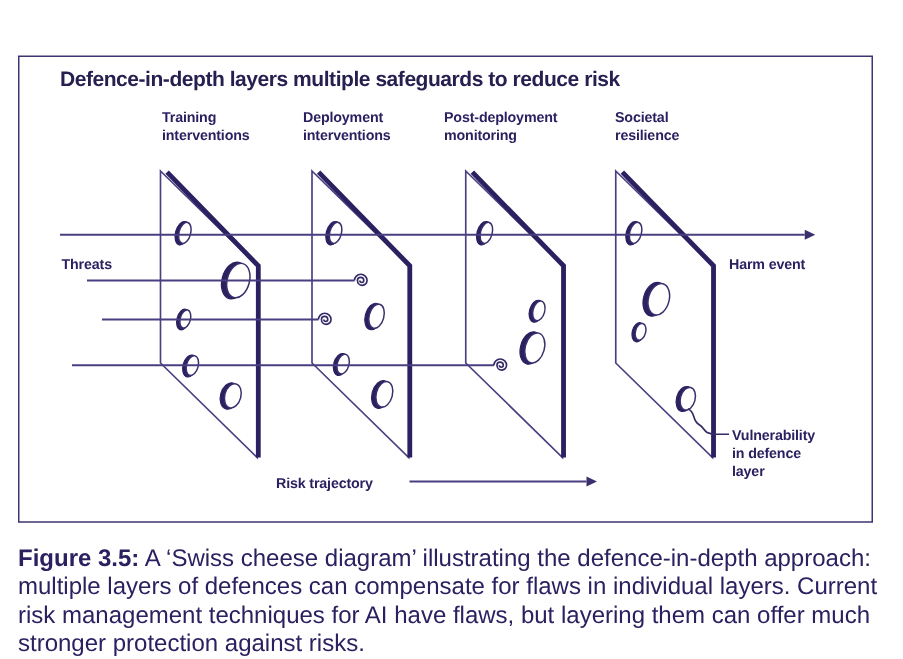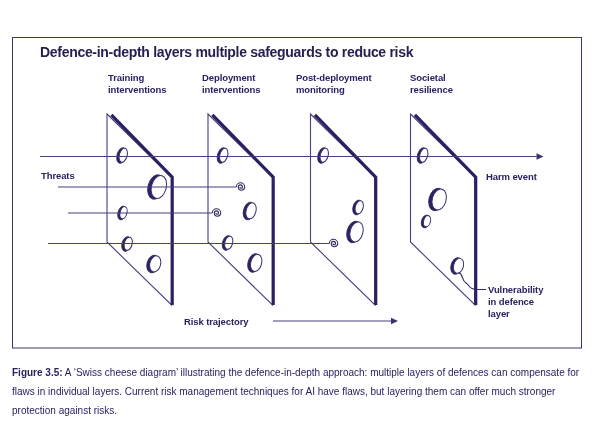--- a/index.html
+++ b/index.html
@@ -9,21 +9,21 @@
   .t-col{font-size:9.5px;font-weight:700;letter-spacing:-0.1px;}
   .t-small{font-size:9.5px;font-weight:700;letter-spacing:-0.1px;}
   .face{fill:#ffffff;stroke:#4a3d80;stroke-width:1.1;}
   .thick{fill:none;stroke:#2b2160;stroke-width:3.2;stroke-linejoin:miter;stroke-linecap:butt;}
   .tline{fill:none;stroke:#4a3d80;stroke-width:1.2;}
   .spiral{fill:none;stroke:#342a66;stroke-width:1.1;}
   .hd{fill:#2b2160;stroke:#2b2160;stroke-width:0.8;}
   .hw{fill:#ffffff;stroke:#3a2f6d;stroke-width:1;}
   .ah{fill:#3b2f6e;stroke:none;}
   .squig{fill:none;stroke:#342a66;stroke-width:1.1;}
-  #caption{position:absolute;left:12px;top:363px;width:582px;font-size:10px;line-height:19px;color:#2b2160;}
+  #caption{position:absolute;left:12px;top:363px;width:582px;font-size:16px;line-height:19px;color:#2b2160;}
   #caption .b{font-weight:700;}
   #caption .src{display:block;}
   #caption .it{font-style:italic;}
 </style>
 </head>
 <body>
 
 
 
 <svg width="602" height="363" viewBox="0 0 602 363" xmlns="http://www.w3.org/2000/svg">

